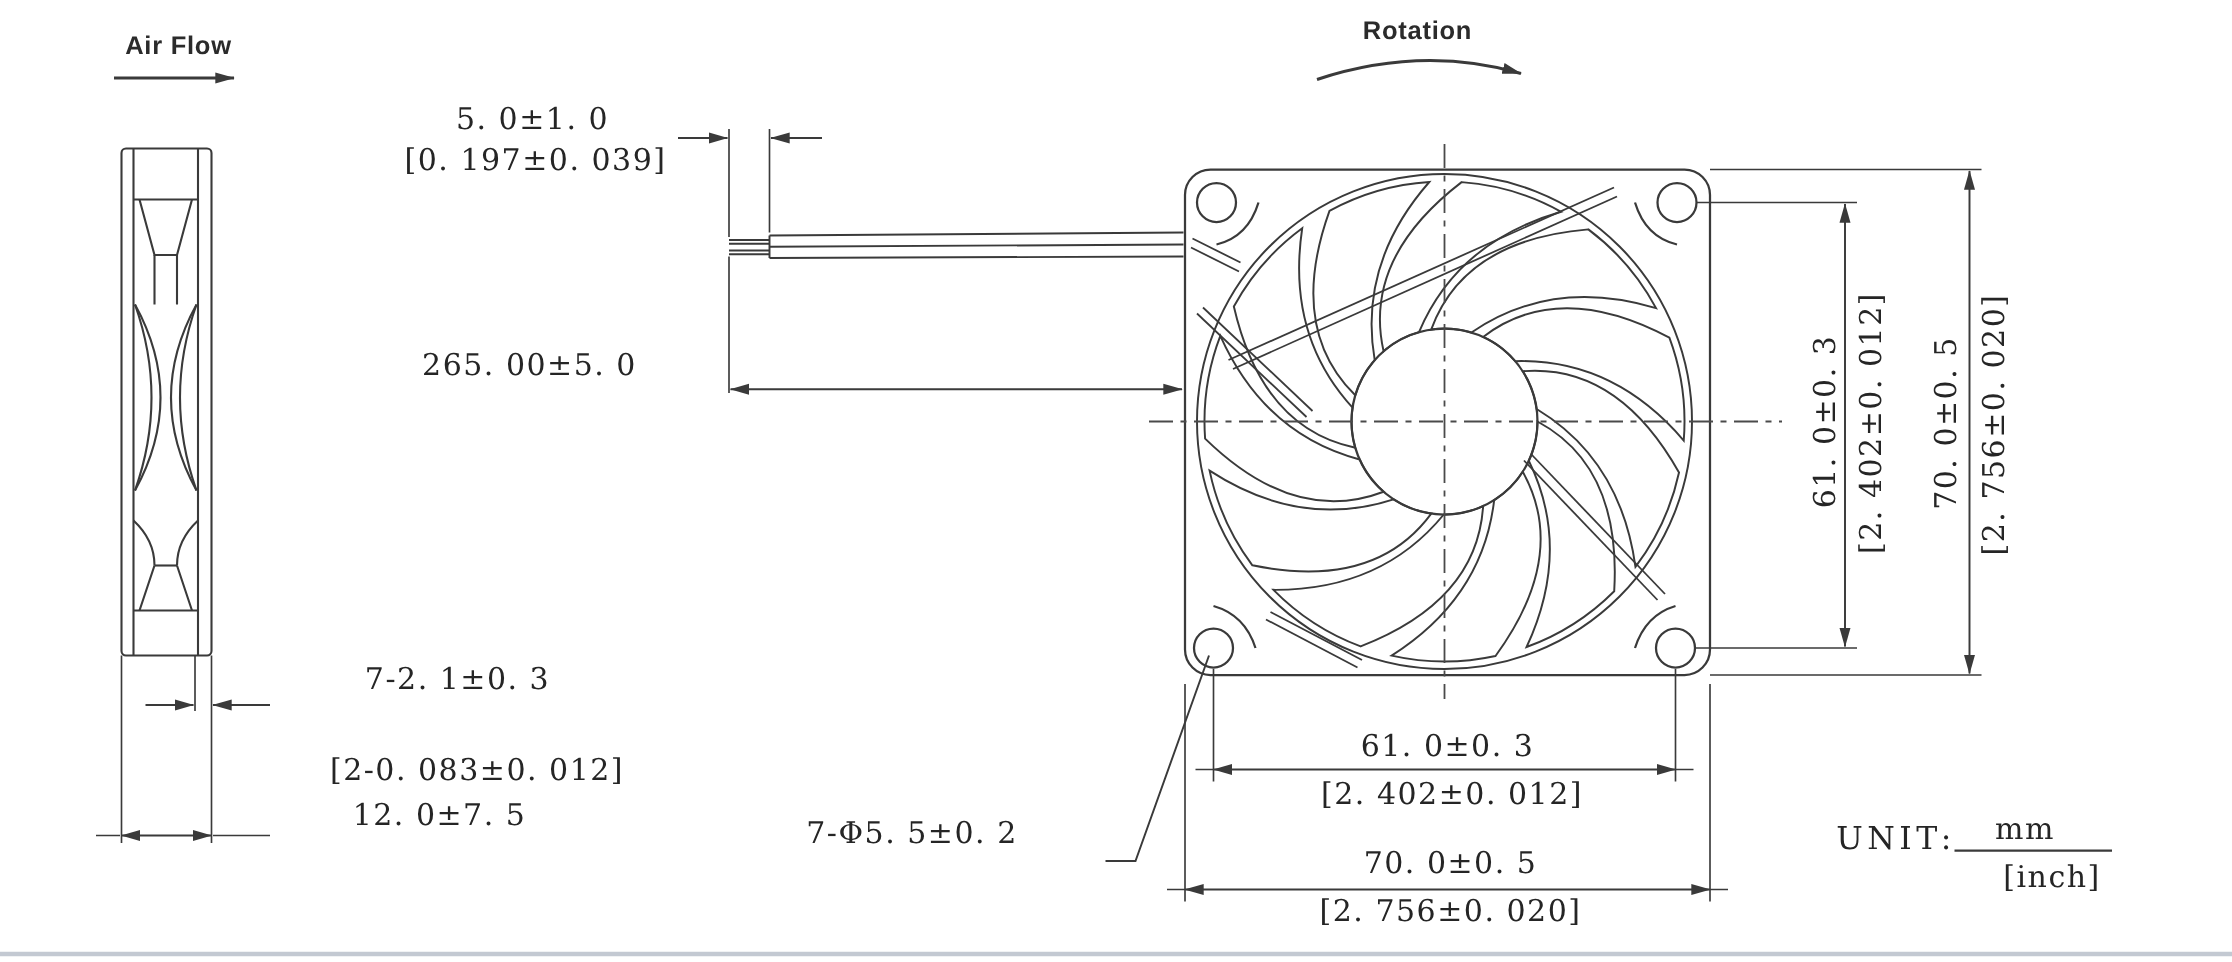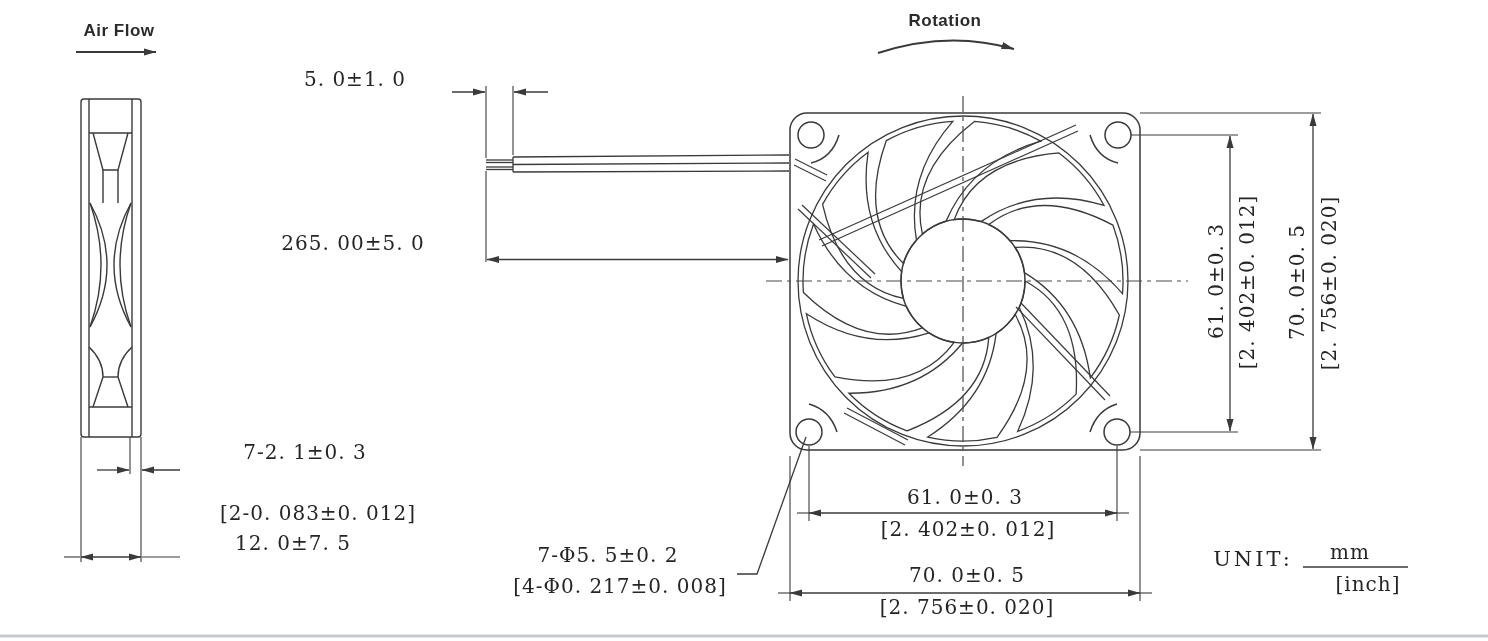--- a/index.html
+++ b/index.html
@@ -3,21 +3,21 @@
 <meta charset="utf-8">
 <style>
   html,body{margin:0;padding:0;background:#ffffff;}
   #stage{position:relative;width:1488px;height:641px;background:#ffffff;overflow:hidden;
          font-family:"DejaVu Serif",serif;padding-left:27px;}
   #drawing{position:absolute;left:0;top:0;}
   .t{position:absolute;transform:translate(-50%,-50%);white-space:nowrap;color:#252525;}
   .ser{font-family:"DejaVu Serif",serif;font-size:20px;letter-spacing:1px;}
   .sans{font-family:"Liberation Sans",sans-serif;font-size:17px;font-weight:600;letter-spacing:.5px;color:#2b2b2b;}
   .rot{transform:translate(-50%,-50%) rotate(-90deg);}
-  .unit{font-family:"DejaVu Serif",serif;font-size:21px;letter-spacing:3px;}
+  .unit{font-family:"DejaVu Serif",serif;font-size:21px;letter-spacing:3px;margin-left:11px;}
 </style>
 </head>
 <body>
 
 <div id="stage">
 
   <svg id="drawing" width="1488" height="641" viewBox="0 0 1488 641">
     <defs>
       <marker id="arr" viewBox="0 0 12 8" refX="11.5" refY="4" markerWidth="13" markerHeight="9" orient="auto-start-reverse" markerUnits="userSpaceOnUse">
         <path d="M12,4 0,0.6 0,7.4 Z" fill="#3a3a3a"></path>
@@ -143,30 +143,30 @@
 
     <line x1="1303" y1="567" x2="1408" y2="567" stroke="#3a3a3a" stroke-width="1.5"></line>
 
     <line x1="0" y1="636" x2="1488" y2="636" stroke="#c3c9d2" stroke-width="3"></line>
   </svg>
 
   <div class="t sans" style="left:119px;top:31px">Air Flow</div>
   <div class="t sans" style="left:945px;top:21px">Rotation</div>
 
   <div class="t ser" style="left:355px;top:79px">5. 0±1. 0</div>
+  <div class="t ser" style="left:357px;top:106px">[0. 197±0. 039]</div>
 
   <div class="t ser" style="left:353px;top:243px">265. 00±5. 0</div>
 
   <div class="t ser" style="left:305px;top:452px">7-2. 1±0. 3</div>
   <div class="t ser" style="left:318px;top:513px">[2-0. 083±0. 012]</div>
 
   <div class="t ser" style="left:293px;top:543px">12. 0±7. 5</div>
 
   <div class="t ser" style="left:608px;top:555px">7-Φ5. 5±0. 2</div>
-  <div class="t ser" style="left:620px;top:586px">[4-Φ0. 217±0. 008]</div>
 
   <div class="t ser" style="left:965px;top:497px">61. 0±0. 3</div>
   <div class="t ser" style="left:968px;top:529px">[2. 402±0. 012]</div>
 
   <div class="t ser" style="left:967px;top:575px">70. 0±0. 5</div>
   <div class="t ser" style="left:967px;top:607px">[2. 756±0. 020]</div>
 
   <div class="t ser rot" style="left:1216px;top:281px">61. 0±0. 3</div>
   <div class="t ser rot" style="left:1247px;top:282px">[2. 402±0. 012]</div>
 

